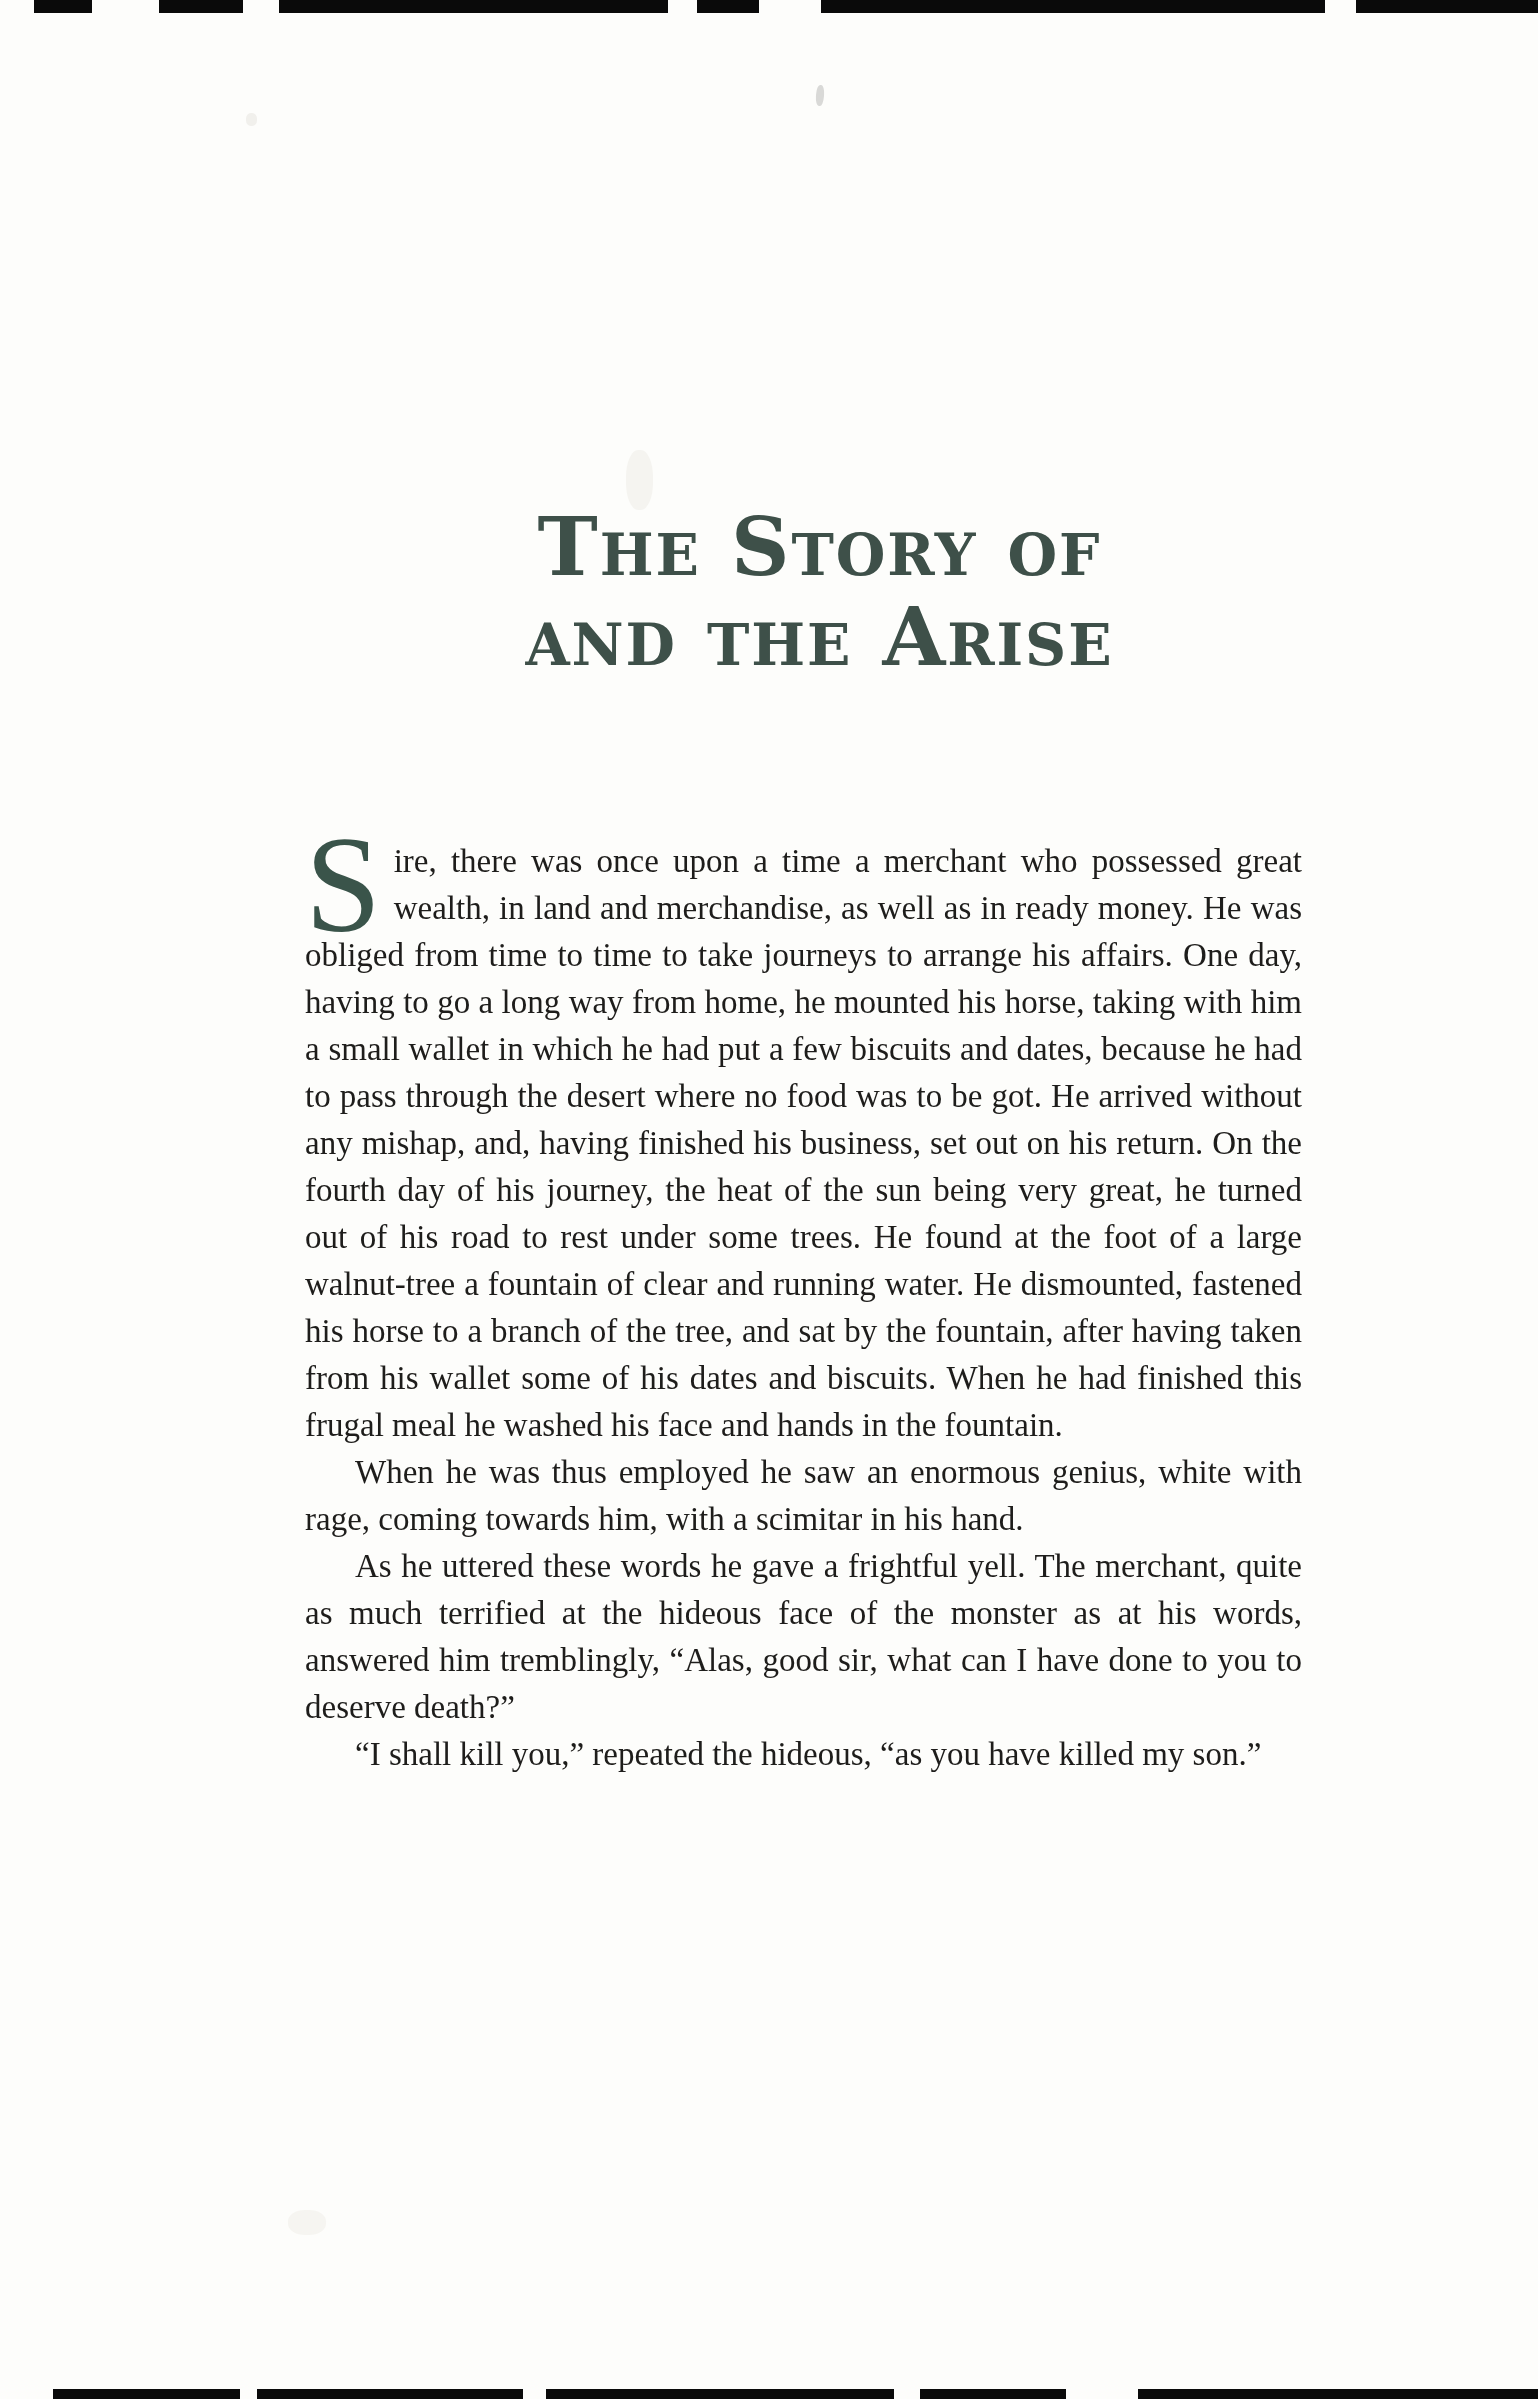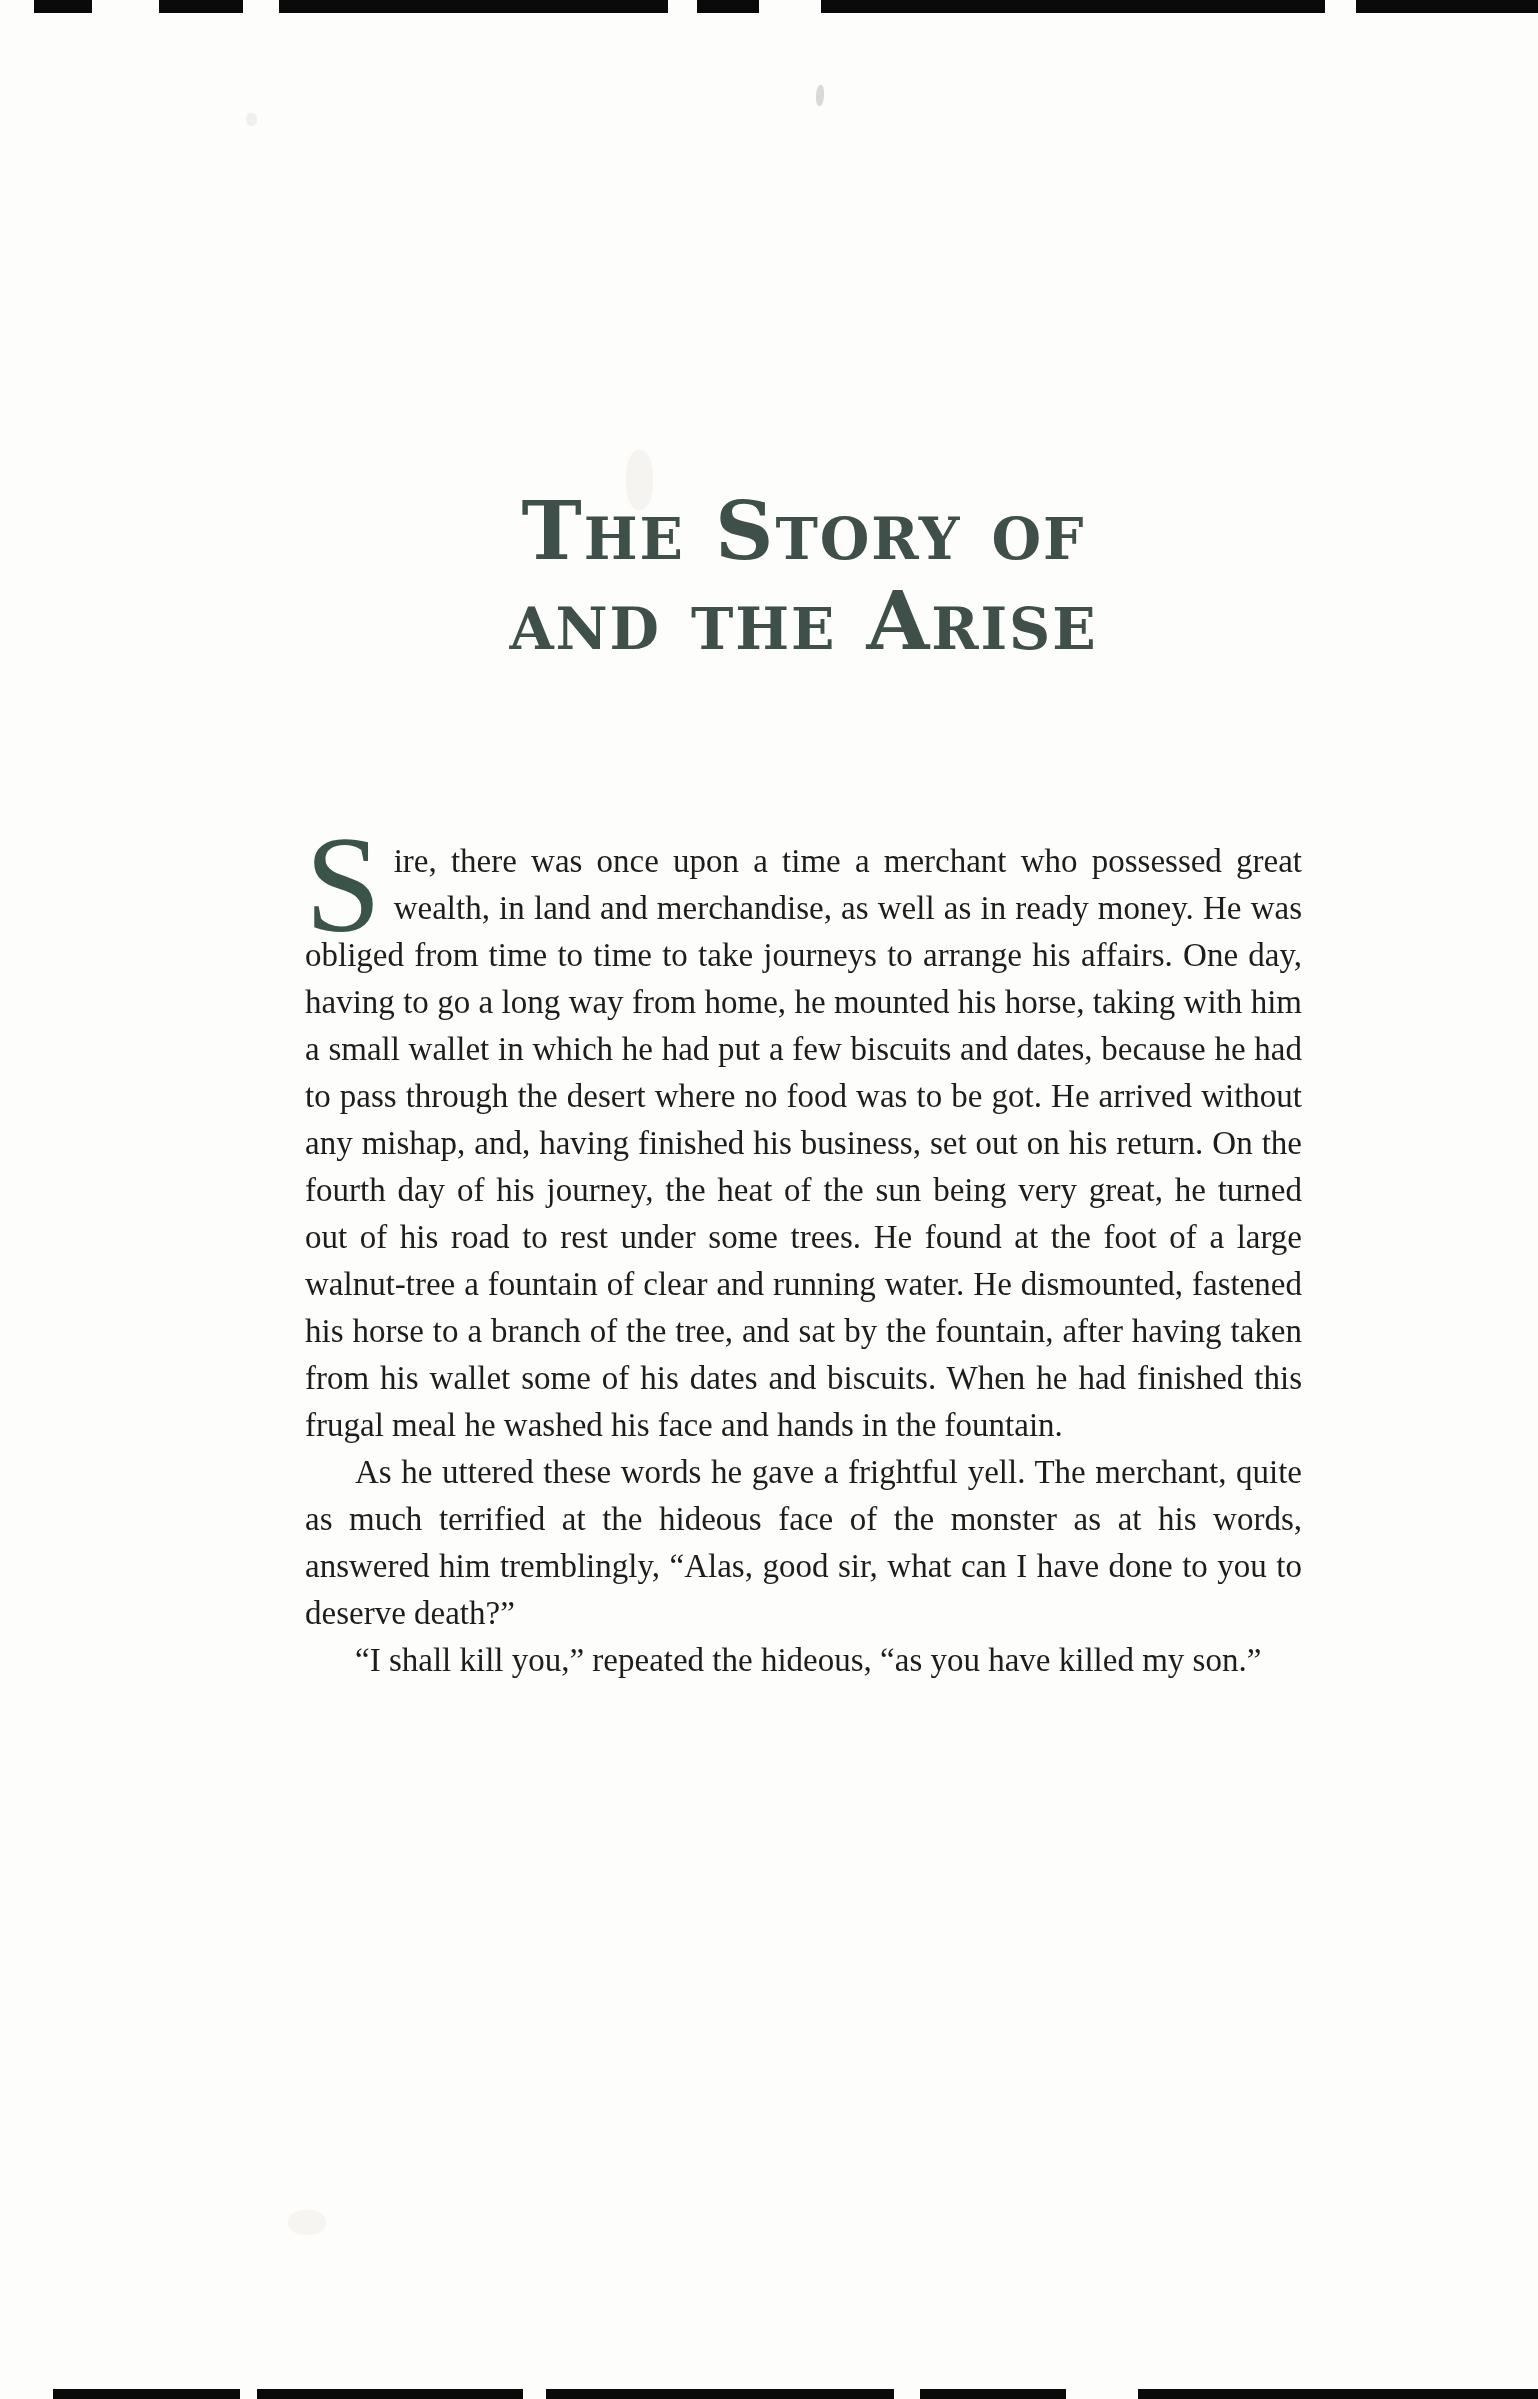--- a/index.html
+++ b/index.html
@@ -36,21 +36,21 @@
   .sm1 { left: 816px; top: 85px;  width: 7.7px;  height: 21px; background: #d9d9d7; transform: rotate(4deg); }
   .sm2 { left: 626px; top: 450px; width: 27px; height: 60px; background: #f5f4f0; }
   .sm3 { left: 246px; top: 113px; width: 10.6px; height: 12.5px; background: #f1f0ec; }
   .sm4 { left: 288px; top: 2210px; width: 38px; height: 25px; background: #f6f5f1; }
 
   
   .title {
     position: absolute;
     left: 305px; top: 486px;
     width: 997px;
-    margin: 0;
+    margin: 16px;
     text-align: center;
     font-family: "DejaVu Serif", serif;
     font-weight: bold;
     font-variant: small-caps;
     font-size: 81px;
     line-height: 90px;
     letter-spacing: 1.9px;
     color: #3e5049;
   }
   .title-line { display: block; }
@@ -93,20 +93,21 @@
   <div class="smudge sm3"></div>
   <div class="smudge sm4"></div>
 
   <h1 class="title">
     <span class="title-line">The Story of</span>
     <span class="title-line">and the Arise</span>
   </h1>
 
   <div class="body-text">
     <p class="opening"><span class="dropcap">S</span><span>ire, there was once upon a time a merchant who possessed great wealth, in land and merchandise, as well as in ready money. He was obliged from time to time to take journeys to arrange his affairs. One day, having to go a long way from home, he mounted his horse, taking with him a small wallet in which he had put a few biscuits and dates, because he had to pass through the desert where no food was to be got. He arrived without any mishap, and, having finished his business, set out on his return. On the fourth day of his journey, the heat of the sun being very great, he turned out of his road to rest under some trees. He found at the foot of a large walnut-tree a fountain of clear and running water. He dismounted, fastened his horse to a branch of the tree, and sat by the fountain, after having taken from his wallet some of his dates and biscuits. When he had finished this frugal meal he washed his face and hands in the fountain.</span></p>
+    <p class="indent">When he was thus employed he saw an enormous genius, white with rage, coming towards him, with a scimitar in his hand.</p>
     <p class="indent">As he uttered these words he gave a frightful yell. The merchant, quite as much terrified at the hideous face of the monster as at his words, answered him tremblingly, “Alas, good sir, what can I have done to you to deserve death?”</p>
     <p class="indent">“I shall kill you,” repeated the hideous, “as you have killed my son.”</p>
   </div>
 
   <div class="edge bottom bb1"></div>
   <div class="edge bottom bb2"></div>
   <div class="edge bottom bb3"></div>
   <div class="edge bottom bb4"></div>
   <div class="edge bottom bb5"></div>
 

